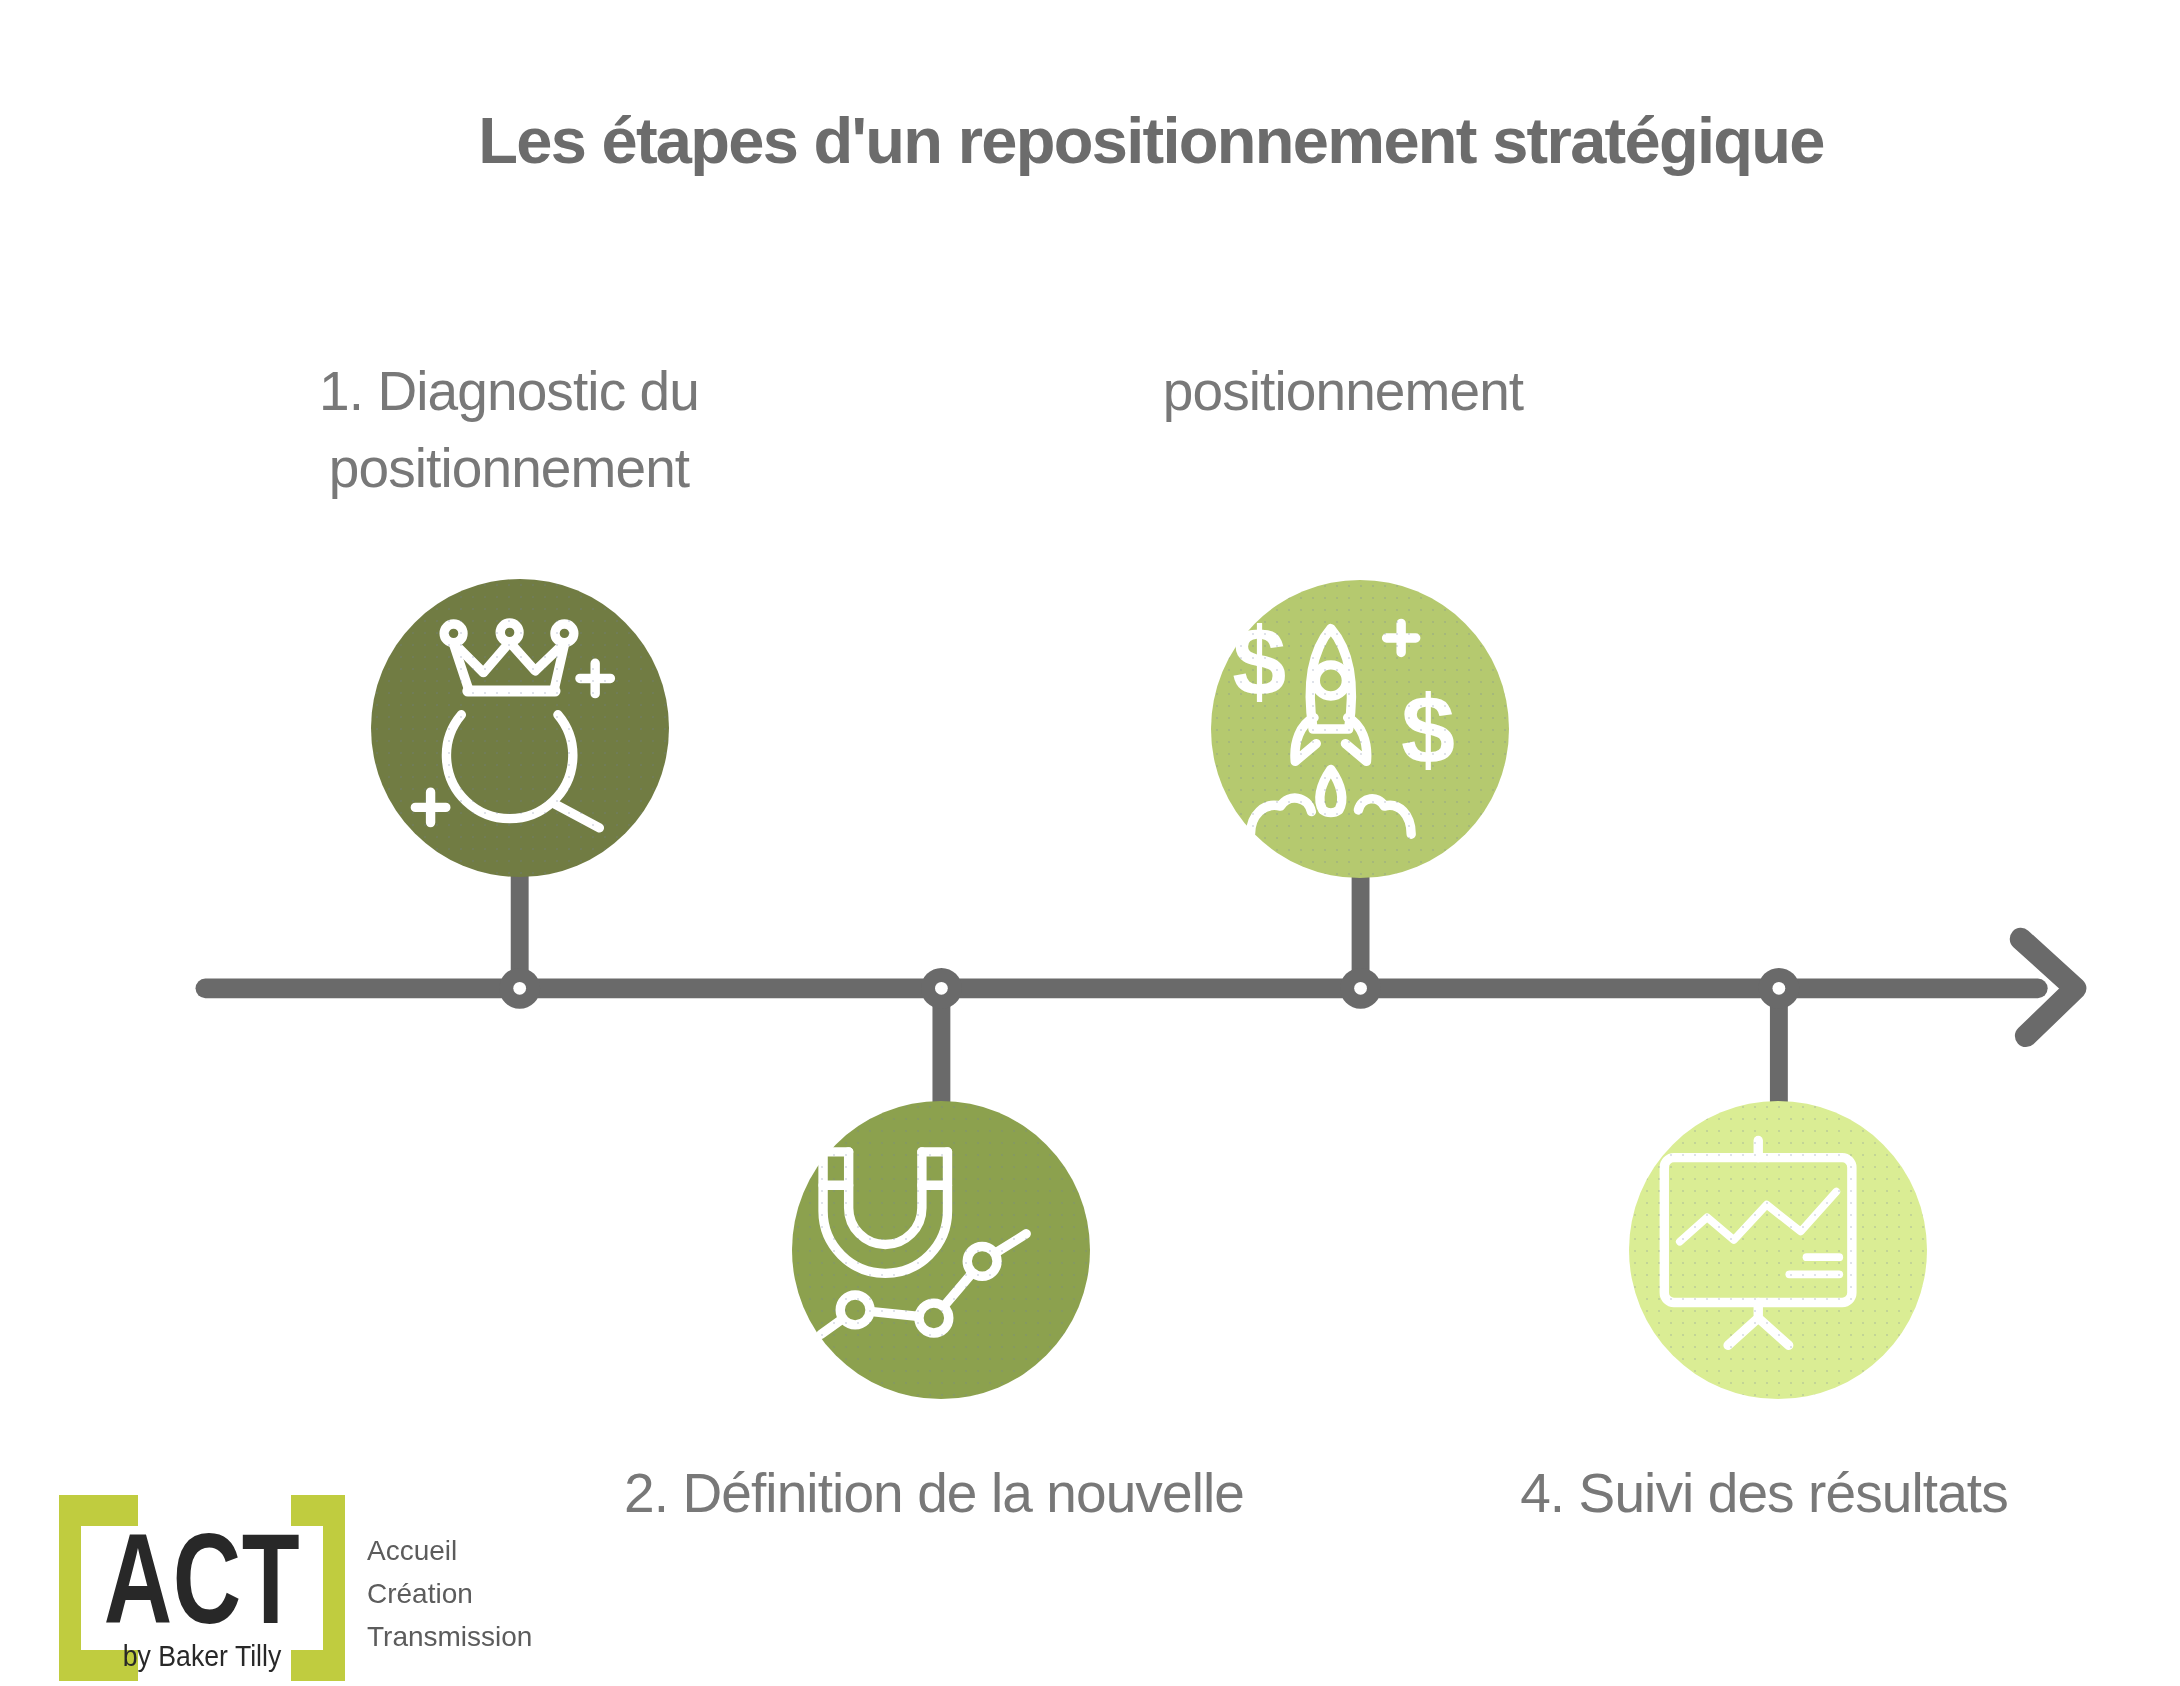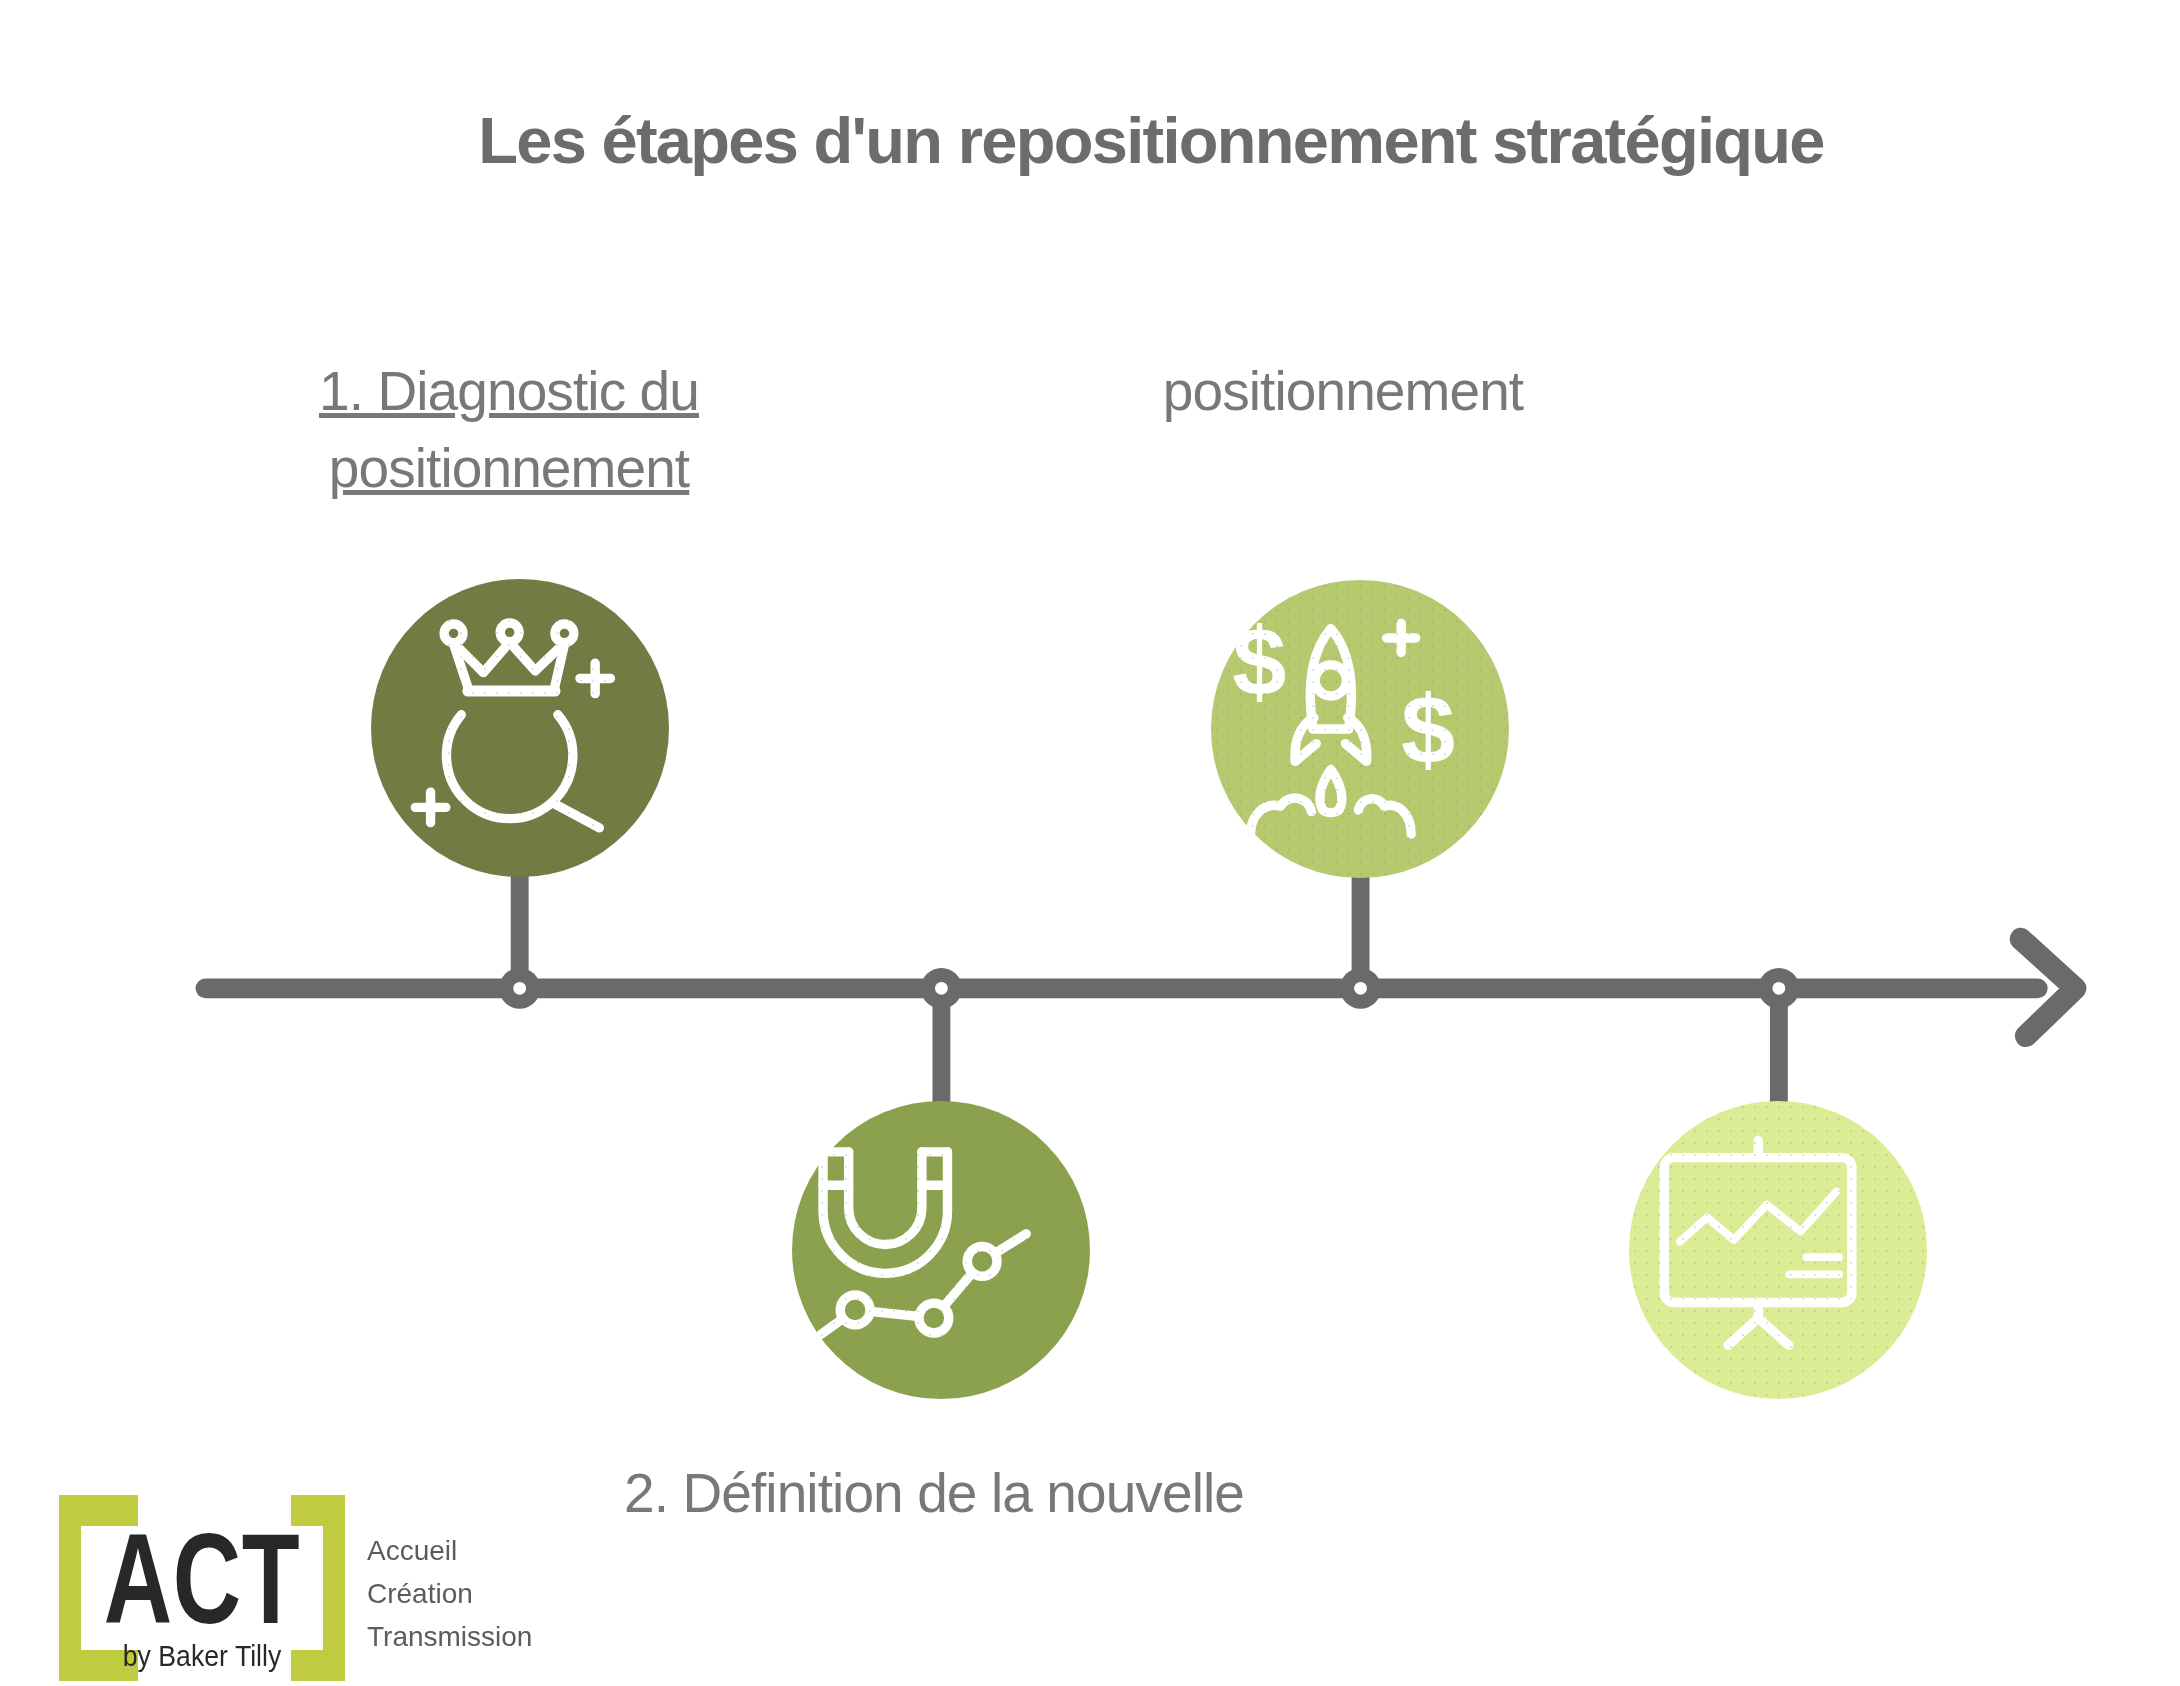--- a/index.html
+++ b/index.html
@@ -15,21 +15,21 @@
     font-size:65px;font-weight:bold;letter-spacing:-1.7px;white-space:nowrap;
     color:var(--title_text,#6c6c6c);
     margin-left:13px;
   }
 
   .step-label{
     position:absolute;transform:translateX(-50%);
     text-align:center;font-size:55px;line-height:77px;letter-spacing:-0.9px;
     color:var(--step_text,#787878);white-space:nowrap;
   }
-  .step-label.pos-1{left:509px;top:353px;text-decoration:underline;}
+  .step-label.pos-1{left:509px;top:353px;}
   .step-label.pos-3{left:1343px;top:353px;}
   .step-label.pos-2{left:934px;top:1455px;text-align:center;}
   .step-label.pos-4{left:1764px;top:1455px;}
 
   .circle{
     position:absolute;width:298px;height:298px;border-radius:50%;
   }
   
   .circle::after{
     content:"";position:absolute;inset:0;border-radius:50%;
@@ -91,20 +91,23 @@
 
   <div class="step-label pos-1">
     <div>1. Diagnostic du</div>
     <div>positionnement</div>
   </div>
   <div class="step-label pos-3">
     <div>positionnement</div>
   </div>
   <div class="step-label pos-2">
     <div>2. Définition de la nouvelle</div>
+  </div>
+  <div class="step-label pos-4">
+    <div>4. Suivi des résultats</div>
   </div>
 
   <svg class="timeline-svg" viewBox="0 0 2560 1980">
     <line class="tl-stroke" x1="241" y1="1160" x2="2392" y2="1160" stroke-width="23" stroke-linecap="round"></line>
     <polyline class="tl-stroke" points="2372,1102 2436,1160 2378,1216" stroke-width="26" stroke-linecap="round" stroke-linejoin="round"></polyline>
     <line class="tl-stroke" x1="610" y1="1022" x2="610" y2="1160" stroke-width="21" stroke-linecap="round"></line>
     <line class="tl-stroke" x1="1105" y1="1160" x2="1105" y2="1303" stroke-width="21" stroke-linecap="round"></line>
     <line class="tl-stroke" x1="1597" y1="1026" x2="1597" y2="1160" stroke-width="21" stroke-linecap="round"></line>
     <line class="tl-stroke" x1="2088" y1="1160" x2="2088" y2="1303" stroke-width="21" stroke-linecap="round"></line>
     <g>

